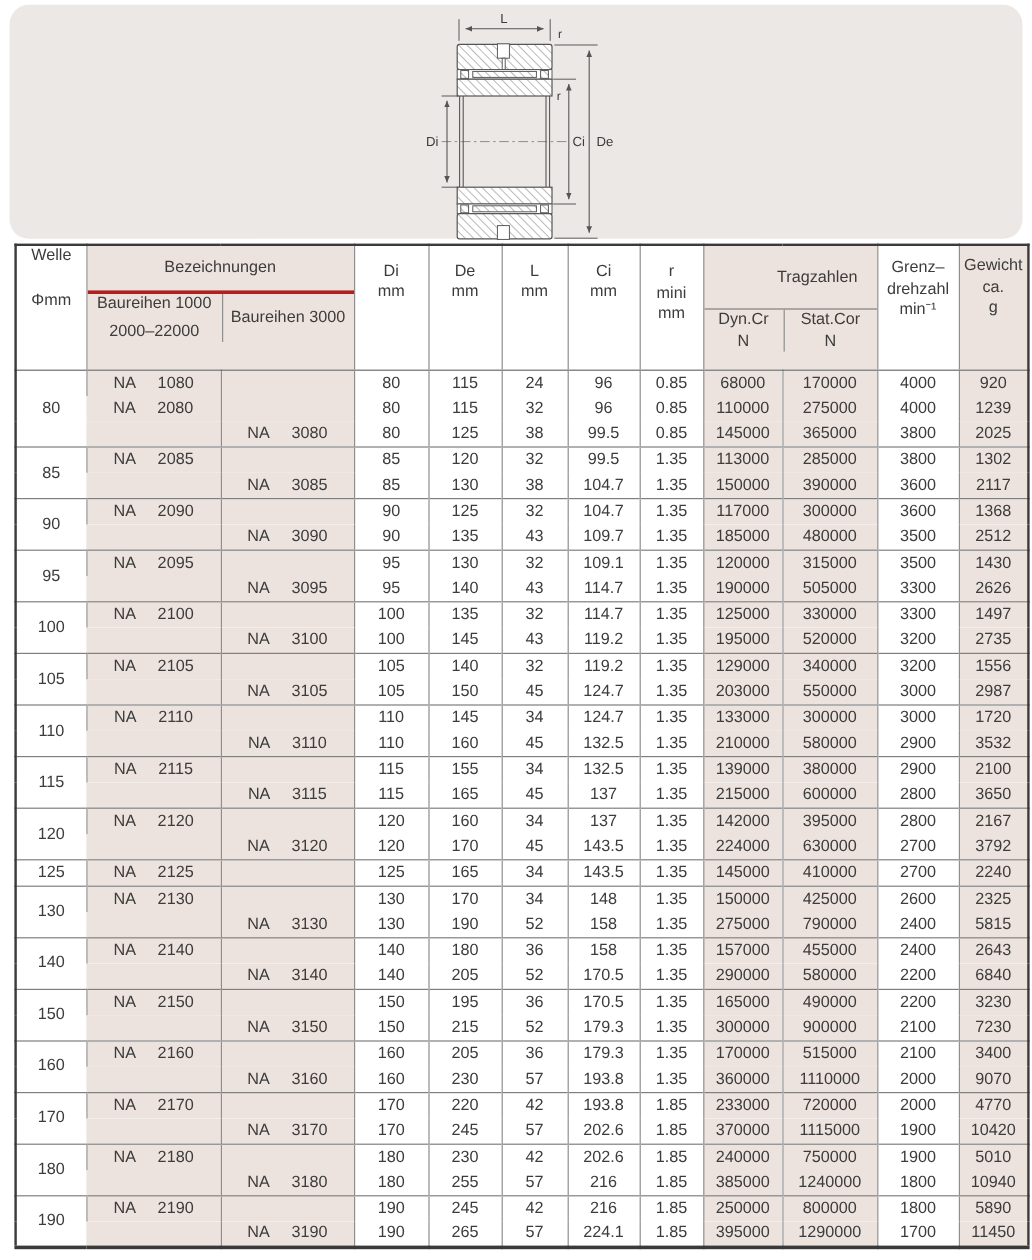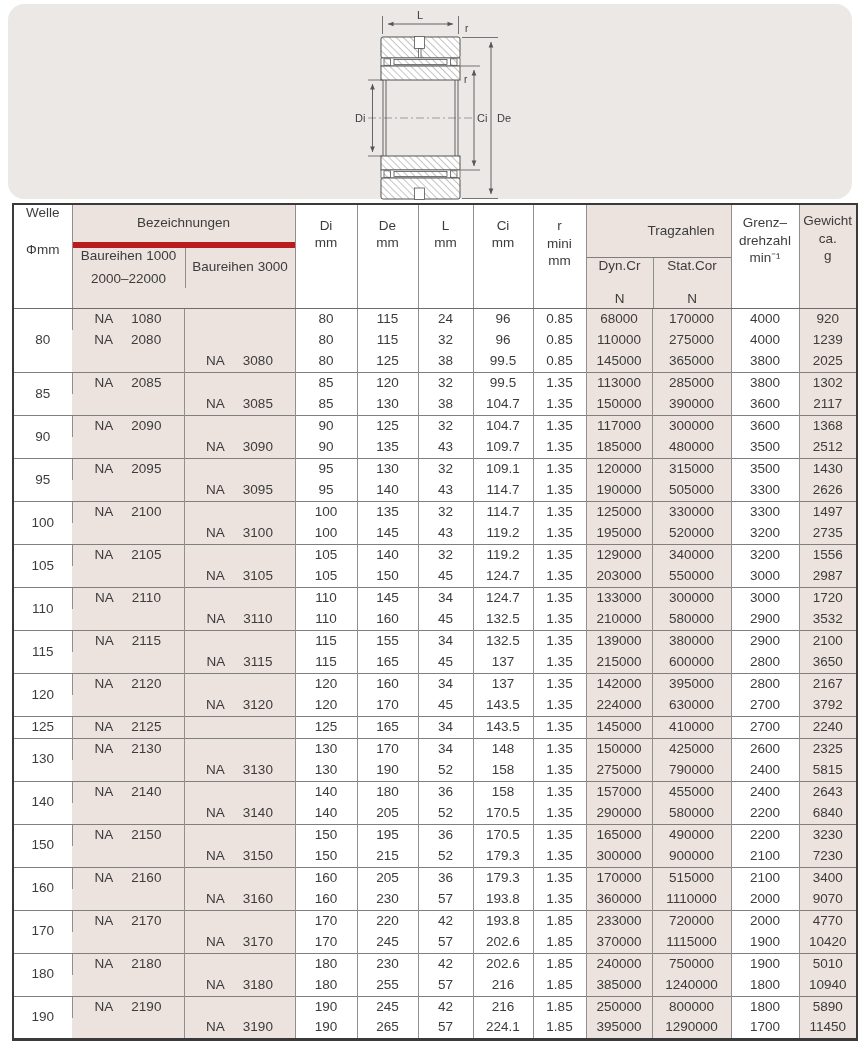--- a/index.html
+++ b/index.html
@@ -39,30 +39,30 @@
   thead tr{height:104px;}
   thead th{border-bottom:1.5px solid #6c6c6c;vertical-align:top;}
   tbody tr{height:21.5px;}
   tbody tr.gs td{border-top:1px solid #7f7f7f;}
   .shade{background:var(--cell-shade);}
   .vstack{display:flex;flex-direction:column;justify-content:space-between;
           align-items:center;height:100%;box-sizing:border-box;padding:13px 0 11px;}
   .welle-stack{justify-content:center;gap:20px;padding:0;}
   .grouphead{display:flex;flex-direction:column;height:100%;}
   .g-title{display:flex;align-items:center;justify-content:center;}
-  .bez .g-title{height:37px;border-bottom:6px solid #b91c1c;}
+  .bez .g-title{height:37px;border-bottom:3px solid #b91c1c;}
   .trag .g-title{height:52px;border-bottom:1px solid #7f7f7f;padding-left:45px;}
   .g-sub{display:flex;flex:1;}
   .g-sub > div{display:flex;flex-direction:column;justify-content:center;
                align-items:center;gap:6px;}
   .g-sub .divr{border-right:1px solid var(--grid-line);}
   .bez .g-sub > div:first-child{width:112px;}
   .trag .g-sub > div:first-child{width:66px;}
   .g-sub > div:last-child{flex:1;}
-  .trag .g-sub > div{gap:16px;}
+  .trag .g-sub > div{gap:1px;}
   .topline{display:flex;flex-direction:column;align-items:center;gap:1px;}
   .code{word-spacing:15px;}
 </style>
 </head>
 <body>
 
 <div class="panel">
   <svg class="diagram" width="220" height="200" viewBox="0 0 220 200">
     <defs>
       <pattern id="hatch" width="5" height="5" patternUnits="userSpaceOnUse" patternTransform="rotate(-45)">

